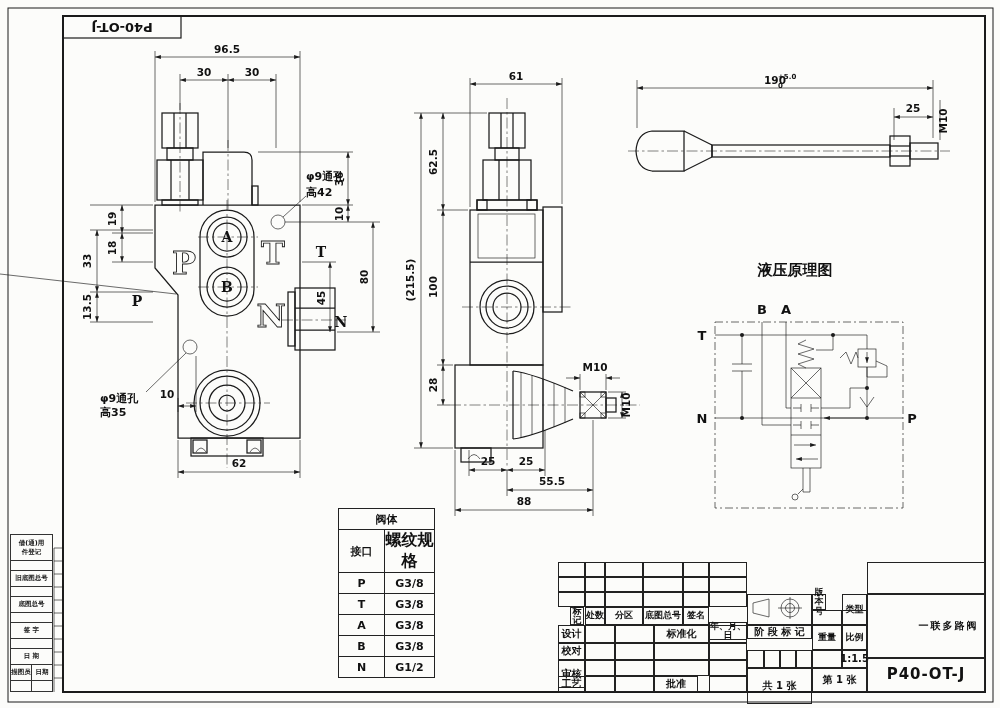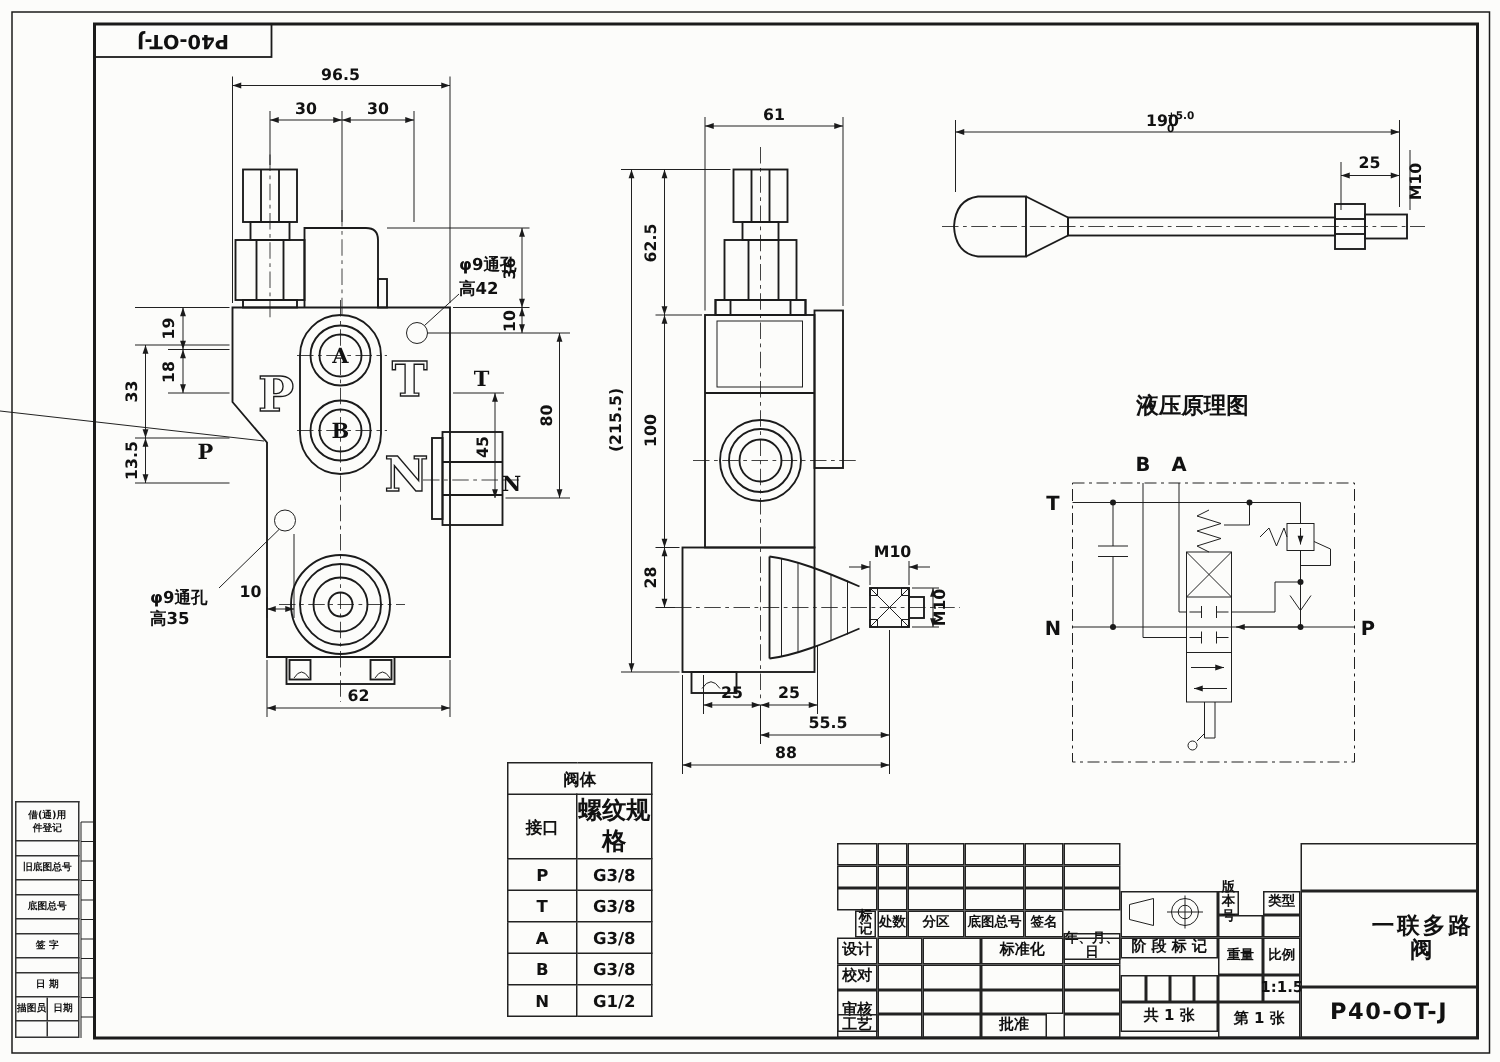--- a/index.html
+++ b/index.html
@@ -22,21 +22,21 @@
   .ab{font:bold 14px "DejaVu Serif",serif;text-anchor:middle;}
   .st{font:bold 15px "DejaVu Sans",sans-serif;text-anchor:middle;}
   .sl{font:bold 13px "DejaVu Sans",sans-serif;text-anchor:middle;}
   .cc{font:bold 13px "DejaVu Sans",sans-serif;text-anchor:middle;}
   
   .cell{position:absolute;border:1px solid #222;box-sizing:border-box;display:flex;
         align-items:center;justify-content:center;text-align:center;
         font:bold 10px "DejaVu Sans",sans-serif;color:#111;line-height:1.05;}
   .cell.sm{font-size:9px;}
   .cell.lg{font-size:14px;}
-  .cell.xl{font-size:15px;letter-spacing:2px;padding-left:45px;}
+  .cell.xl{font-size:10px;letter-spacing:2px;padding-left:45px;}
   .cell.code{font-size:15px;letter-spacing:1px;}
   #valve-table{position:absolute;left:338px;top:508px;border-collapse:collapse;table-layout:fixed;}
   #valve-table td{border:1px solid #222;font:bold 11px "DejaVu Sans",sans-serif;
         text-align:center;height:20px;padding:0;color:#111;}
   #margin-block{position:absolute;left:10px;top:534px;width:43px;}
   .mrow{box-sizing:border-box;border:1px solid #333;border-bottom:none;display:flex;
         align-items:center;justify-content:center;text-align:center;
         font:bold 6.5px "DejaVu Sans",sans-serif;color:#111;}
   .mrow:last-child{border-bottom:1px solid #333;}
   .msplit{display:flex;}
@@ -494,33 +494,33 @@
     <div class="cell" style="left:189px;top:32px;width:65px;height:31px">
       <svg width="60" height="26" viewBox="0 0 60 26">
         <path d="M5,8 L21,4 V22 L5,18 Z" class="tn" stroke-width="1"></path>
         <circle cx="42" cy="13" r="9" class="tn" stroke-width="1"></circle>
           <circle cx="42" cy="13" r="4.5" class="tn" stroke-width="1"></circle>
         <line x1="30" y1="13" x2="54" y2="13" class="tn" stroke-width="0.7"></line>
           <line x1="42" y1="2" x2="42" y2="24" class="tn" stroke-width="0.7"></line>
       </svg>
     </div>
     <div class="cell sm" style="left:254px;top:32px;width:14px;height:16px">版本号</div>
-    <div class="cell sm" style="left:284px;top:32px;width:25px;height:16px">类型</div>
+    <div class="cell sm" style="left:284px;top:32px;width:25px;height:32px">类型</div>
     <div class="cell" style="left:254px;top:48px;width:30px;height:15px"></div>
       <div class="cell" style="left:284px;top:48px;width:25px;height:15px"></div>
     <div class="cell" style="left:189px;top:63px;width:65px;height:14px">阶 段 标 记</div>
     <div class="cell sm" style="left:254px;top:63px;width:30px;height:25px">重量</div>
     <div class="cell sm" style="left:284px;top:63px;width:25px;height:25px">比例</div>
     <div class="cell" style="left:189px;top:88px;width:17px;height:18px"></div>
       <div class="cell" style="left:206px;top:88px;width:16px;height:18px"></div>
       <div class="cell" style="left:222px;top:88px;width:16px;height:18px"></div>
       <div class="cell" style="left:238px;top:88px;width:16px;height:18px"></div>
     <div class="cell" style="left:254px;top:88px;width:30px;height:18px"></div>
     <div class="cell" style="left:284px;top:88px;width:25px;height:18px">1:1.5</div>
-    <div class="cell" style="left:189px;top:106px;width:65px;height:20px">共 1 张</div>
+    <div class="cell" style="left:189px;top:106px;width:65px;height:36px">共 1 张</div>
     <div class="cell" style="left:254px;top:106px;width:55px;height:24px">第 1 张</div>
     <div class="cell xl" style="left:309px;top:32px;width:118px;height:64px">一联多路阀</div>
     <div class="cell code" style="left:309px;top:96px;width:118px;height:34px">P40-OT-J</div>
   </div>
 
   <div id="margin-block">
     <div class="mrow" style="height:26px;flex-direction:column">
       <span>借(通)用</span>
       <span>件登记</span>
     </div>

